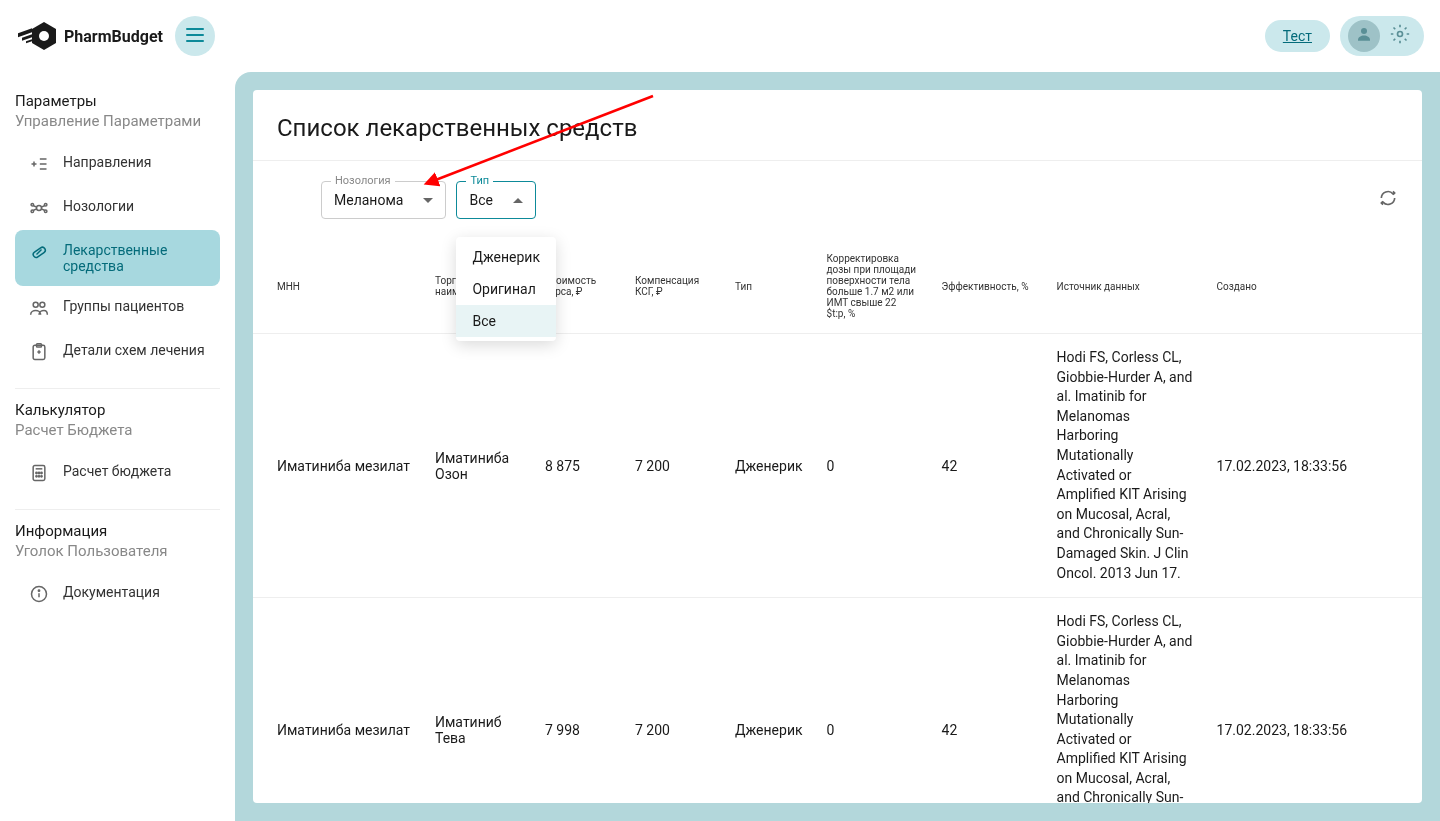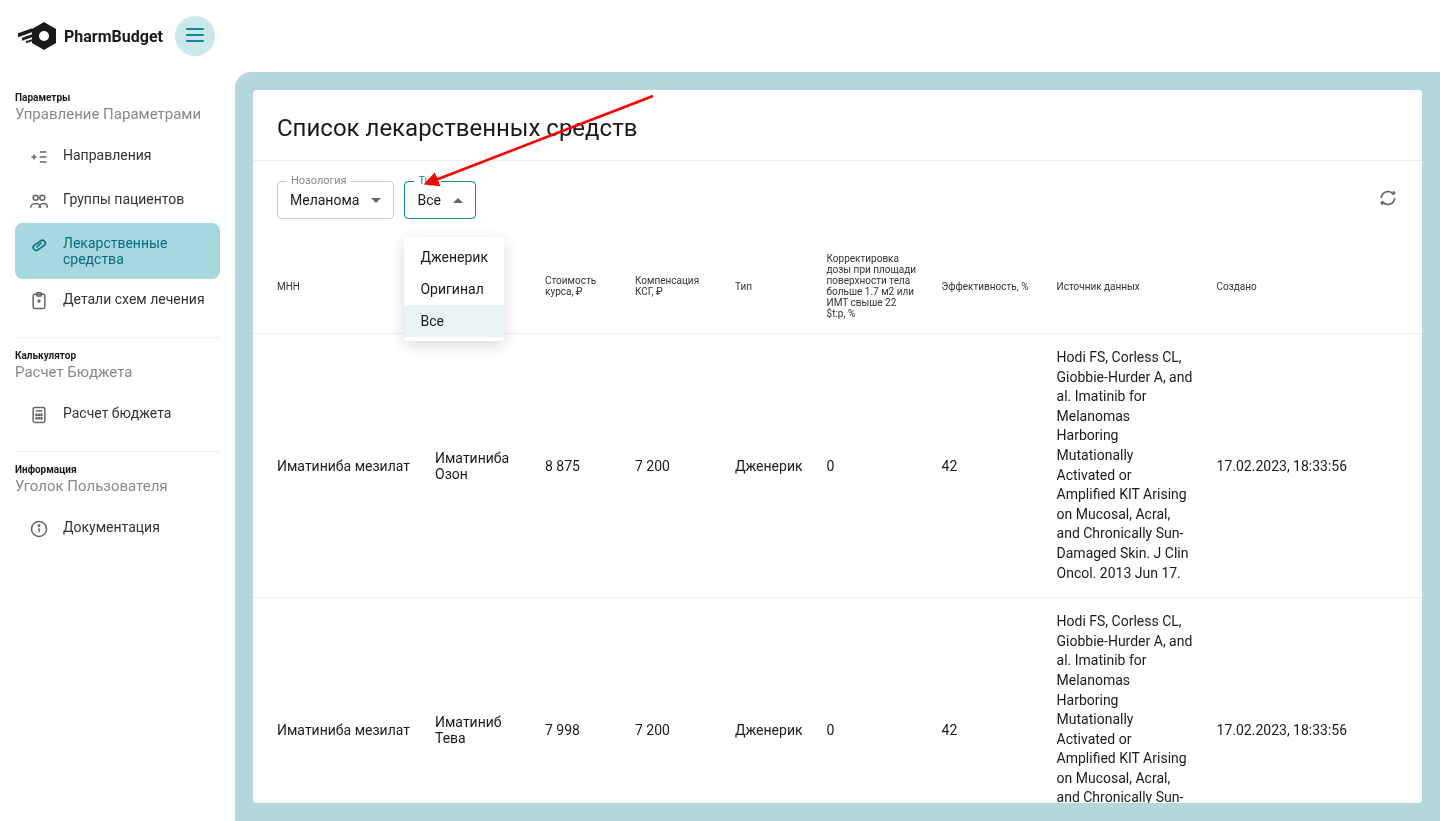--- a/index.html
+++ b/index.html
@@ -16,41 +16,41 @@
     .user-icons { background: #cbe8ec; border-radius: 20px; padding: 4px 8px; display: flex; align-items: center; gap: 4px; }
     .user-avatar { width: 32px; height: 32px; border-radius: 50%; background: #9ec2c7; display: flex; align-items: center; justify-content: center; }
     .gear-btn { width: 32px; height: 32px; display: flex; align-items: center; justify-content: center; cursor: pointer; }
     
     
     .layout { display: flex; height: calc(100% - 72px); }
     
     
     .sidebar { width: 235px; padding: 20px 15px; overflow-y: auto; }
     .side-section { margin-bottom: 14px; }
-    .side-title { font-weight: 700; font-size: 10px; }
+    .side-title { font-weight: 400; font-size: 15px; }
     .side-subtitle { font-size: 15px; color: #888; margin-top: 2px; margin-bottom: 12px; }
     .side-item { display: flex; align-items: flex-start; gap: 14px; padding: 12px 14px; border-radius: 8px; cursor: pointer; font-size: 14px; color: #333; }
     .side-item.active { background: #a7d8df; color: #046b7a; }
     .side-item.active .side-icon svg { stroke: #046b7a; }
     .side-icon { width: 20px; height: 20px; display: flex; align-items: center; justify-content: center; }
     .side-divider { border: none; border-top: 1px solid #eee; margin: 12px 0; }
     
     
     .main { flex: 1; background: #b3d7db; border-top-left-radius: 16px; padding: 18px; overflow: hidden; }
     .card { background: #fff; border-radius: 4px; height: 100%; overflow-y: auto; }
     .card-title { font-size: 24px; font-weight: 400; padding: 24px 24px 18px 24px; }
     .card-divider { border: none; border-top: 1px solid #eee; }
     
     
     .toolbar { display: flex; align-items: center; justify-content: space-between; padding: 20px 24px; position: relative; }
-    .filters { display: flex; gap: 10px; }
+    .filters { display: flex; gap: 10px; margin-left: 44px; }
     .select-wrap { position: relative; }
     .select-label { position: absolute; top: -7px; left: 10px; font-size: 11px; background: #fff; padding: 0 4px; color: #888; }
     .select-label.active { color: #0d8a99; }
-    .select-box { border: 1px solid #ccc; border-radius: 4px; padding: 10px 12px; display: flex; align-items: center; gap: 12px; font-size: 14px; cursor: pointer; }
+    .select-box { border: 1px solid #ccc; border-radius: 4px; padding: 10px 12px; display: flex; align-items: center; gap: 20px; font-size: 14px; cursor: pointer; }
     .select-box.active { border-color: #0d8a99; }
     .caret { width: 0; height: 0; border-left: 5px solid transparent; border-right: 5px solid transparent; }
     .caret-down { border-top: 5px solid #666; }
     .caret-up { border-bottom: 5px solid #666; }
     .refresh-btn { cursor: pointer; color: #666; }
     
     
     .dropdown { position: absolute; top: 56px; left: 0; background: #fff; border-radius: 4px; box-shadow: 0 4px 16px rgba(0,0,0,0.15); min-width: 90px; z-index: 10; padding: 4px 0; }
     .dropdown-item { padding: 8px 16px; font-size: 14px; cursor: pointer; }
     .dropdown-item.selected { background: #e8f4f5; }
@@ -85,55 +85,89 @@
     <button class="burger-btn">
       <span>
         <svg width="18" height="14" viewBox="0 0 18 14" stroke="#0d8a99" stroke-width="2" stroke-linecap="round">
             <line x1="1" y1="1" x2="17" y2="1"></line>
             <line x1="1" y1="7" x2="17" y2="7"></line>
             <line x1="1" y1="13" x2="17" y2="13"></line>
           </svg>
       </span>
     </button>
   </div>
+  <div class="header-right">
+    <div class="test-badge">Тест</div>
+    <div class="user-icons">
+      <div class="user-avatar">
+        <span>
+          <svg width="18" height="18" viewBox="0 0 24 24" fill="#5a8f96">
+              <circle cx="12" cy="8" r="4"></circle>
+              <path d="M4 20c0-4 4-6 8-6s8 2 8 6v1H4z"></path>
+            </svg>
+        </span>
+      </div>
+      <div class="gear-btn">
+        <span>
+          <svg width="20" height="20" viewBox="0 0 24 24" fill="none" stroke="#5a8f96" stroke-width="2">
+              <circle cx="12" cy="12" r="3"></circle>
+              <path d="M12 1v3m0 16v3M4.2 4.2l2.1 2.1m11.4 11.4l2.1 2.1M1 12h3m16 0h3M4.2 19.8l2.1-2.1m11.4-11.4l2.1-2.1"></path>
+            </svg>
+        </span>
+      </div>
+    </div>
+  </div>
 </div>
 
 <div class="layout">
 
   <div class="sidebar">
 
     <div class="side-section">
       <div class="side-title">Параметры</div>
       <div class="side-subtitle">Управление Параметрами</div>
       <div class="side-item">
         <span class="side-icon">
             <svg width="20" height="20" viewBox="0 0 24 24" fill="none" stroke="#666" stroke-width="1.8">
               <path d="M3 12h6m-3-3v6M13 6h8m-8 6h8m-8 6h8"></path>
             </svg>
           </span>
         <span>Направления</span>
       </div>
       <div class="side-item">
         <span class="side-icon">
             <svg width="20" height="20" viewBox="0 0 24 24" fill="none" stroke="#666" stroke-width="1.8">
+              <circle cx="12" cy="12" r="3"></circle>
+              <circle cx="4" cy="8" r="1.5"></circle>
+              <circle cx="20" cy="8" r="1.5"></circle>
+              <circle cx="4" cy="16" r="1.5"></circle>
+              <circle cx="20" cy="16" r="1.5"></circle>
+              <path d="M9 11l-4-2m10 2l4-2M9 13l-4 2m10-2l4 2"></path>
+            </svg>
+          </span>
+        <span>Нозологии</span>
+      </div>
+      <div class="side-item active">
+        <span class="side-icon">
+            <svg width="20" height="20" viewBox="0 0 24 24" fill="none" stroke="#046b7a" stroke-width="1.8">
+              <rect x="4" y="9" width="16" height="7" rx="3.5" transform="rotate(-35 12 12)"></rect>
+              <line x1="9" y1="15" x2="15" y2="9"></line>
+            </svg>
+          </span>
+        <span>Лекарственные средства</span>
+      </div>
+      <div class="side-item">
+        <span class="side-icon">
+            <svg width="20" height="20" viewBox="0 0 24 24" fill="none" stroke="#666" stroke-width="1.8">
               <circle cx="8" cy="8" r="3"></circle>
               <circle cx="16" cy="8" r="3"></circle>
               <path d="M2 20c0-3 3-5 6-5s6 2 6 5M12 20c0-3 3-5 6-5s4 2 4 5"></path>
             </svg>
           </span>
         <span>Группы пациентов</span>
-      </div>
-      <div class="side-item active">
-        <span class="side-icon">
-            <svg width="20" height="20" viewBox="0 0 24 24" fill="none" stroke="#046b7a" stroke-width="1.8">
-              <rect x="4" y="9" width="16" height="7" rx="3.5" transform="rotate(-35 12 12)"></rect>
-              <line x1="9" y1="15" x2="15" y2="9"></line>
-            </svg>
-          </span>
-        <span>Лекарственные средства</span>
       </div>
       <div class="side-item">
         <span class="side-icon">
             <svg width="20" height="20" viewBox="0 0 24 24" fill="none" stroke="#666" stroke-width="1.8">
               <rect x="5" y="4" width="14" height="17" rx="2"></rect>
               <rect x="9" y="2" width="6" height="4" rx="1"></rect>
               <line x1="10" y1="12" x2="14" y2="12"></line>
               <line x1="12" y1="10" x2="12" y2="14"></line>
             </svg>
           </span>

